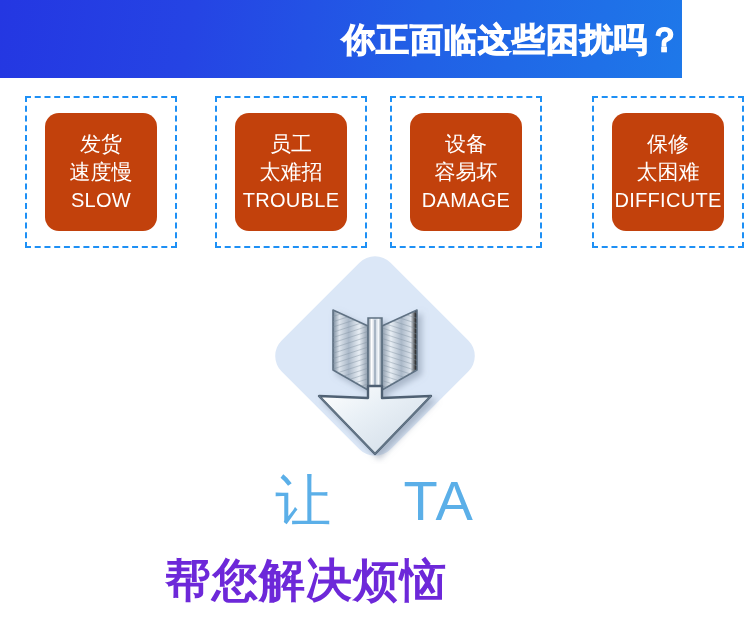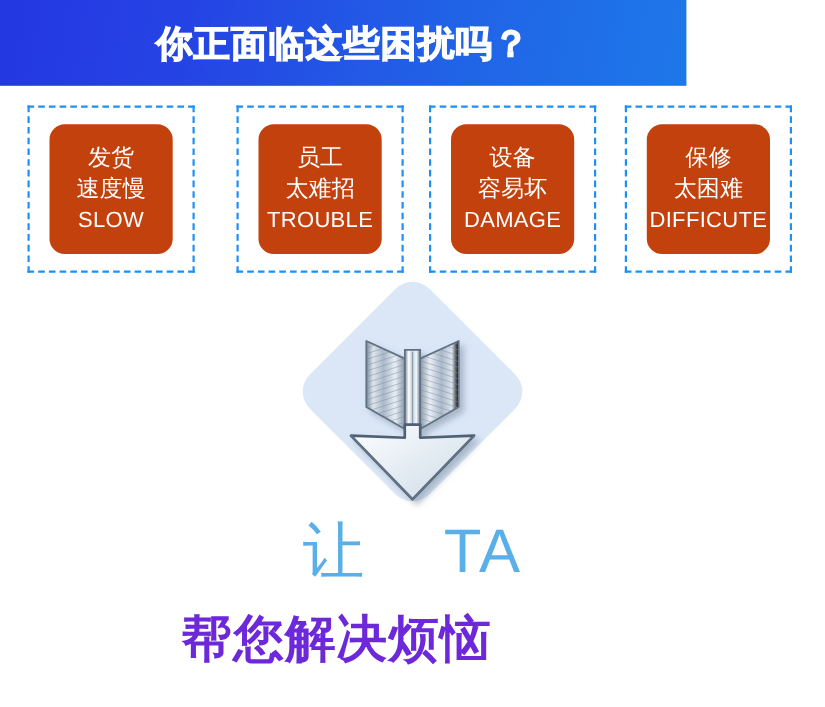--- a/index.html
+++ b/index.html
@@ -7,23 +7,23 @@
     width:750px;height:643px;
     background:#ffffff;
     font-family:"Liberation Sans","DejaVu Sans",sans-serif;
     overflow:hidden;
     position:relative;
   }
   #page{position:relative;width:750px;height:643px;background:#fff;}
 
   
   .header{
-    position:absolute;left:0;top:0;width:624px;height:78px;
+    position:absolute;left:0;top:0;width:682px;height:78px;
     background:linear-gradient(100deg,#2437e2 0%,#2544e4 28%,#2160e6 62%,#1e78e9 100%);
-    display:flex;align-items:center;justify-content:center;
+    display:flex;align-items:center;justify-content:flex-end;
   }
   .header-title{
     color:#ffffff;
     font-size:33px;
     font-weight:bold;
     letter-spacing:1px;
     line-height:1;
     text-align:center;
     font-family:"Liberation Sans","DejaVu Sans",sans-serif;
     -webkit-text-stroke:1.2px #ffffff;
@@ -37,21 +37,21 @@
   .card-wrap{
     position:absolute;top:0;
     width:152px;height:152px;
     border:2px dashed #1e90f5;
     box-sizing:border-box;
     display:flex;align-items:center;justify-content:center;
   }
   .card-wrap.c0{left:25px;}
   .card-wrap.c1{left:215px;}
   .card-wrap.c2{left:390px;}
-  .card-wrap.c3{left:568px;}
+  .card-wrap.c3{left:592px;}
 
   .card{
     width:112px;height:118px;
     background:#c2410c;
     border-radius:14px;
     display:flex;flex-direction:column;
     align-items:center;justify-content:center;
     box-sizing:border-box;
   }
   .card .ln{

